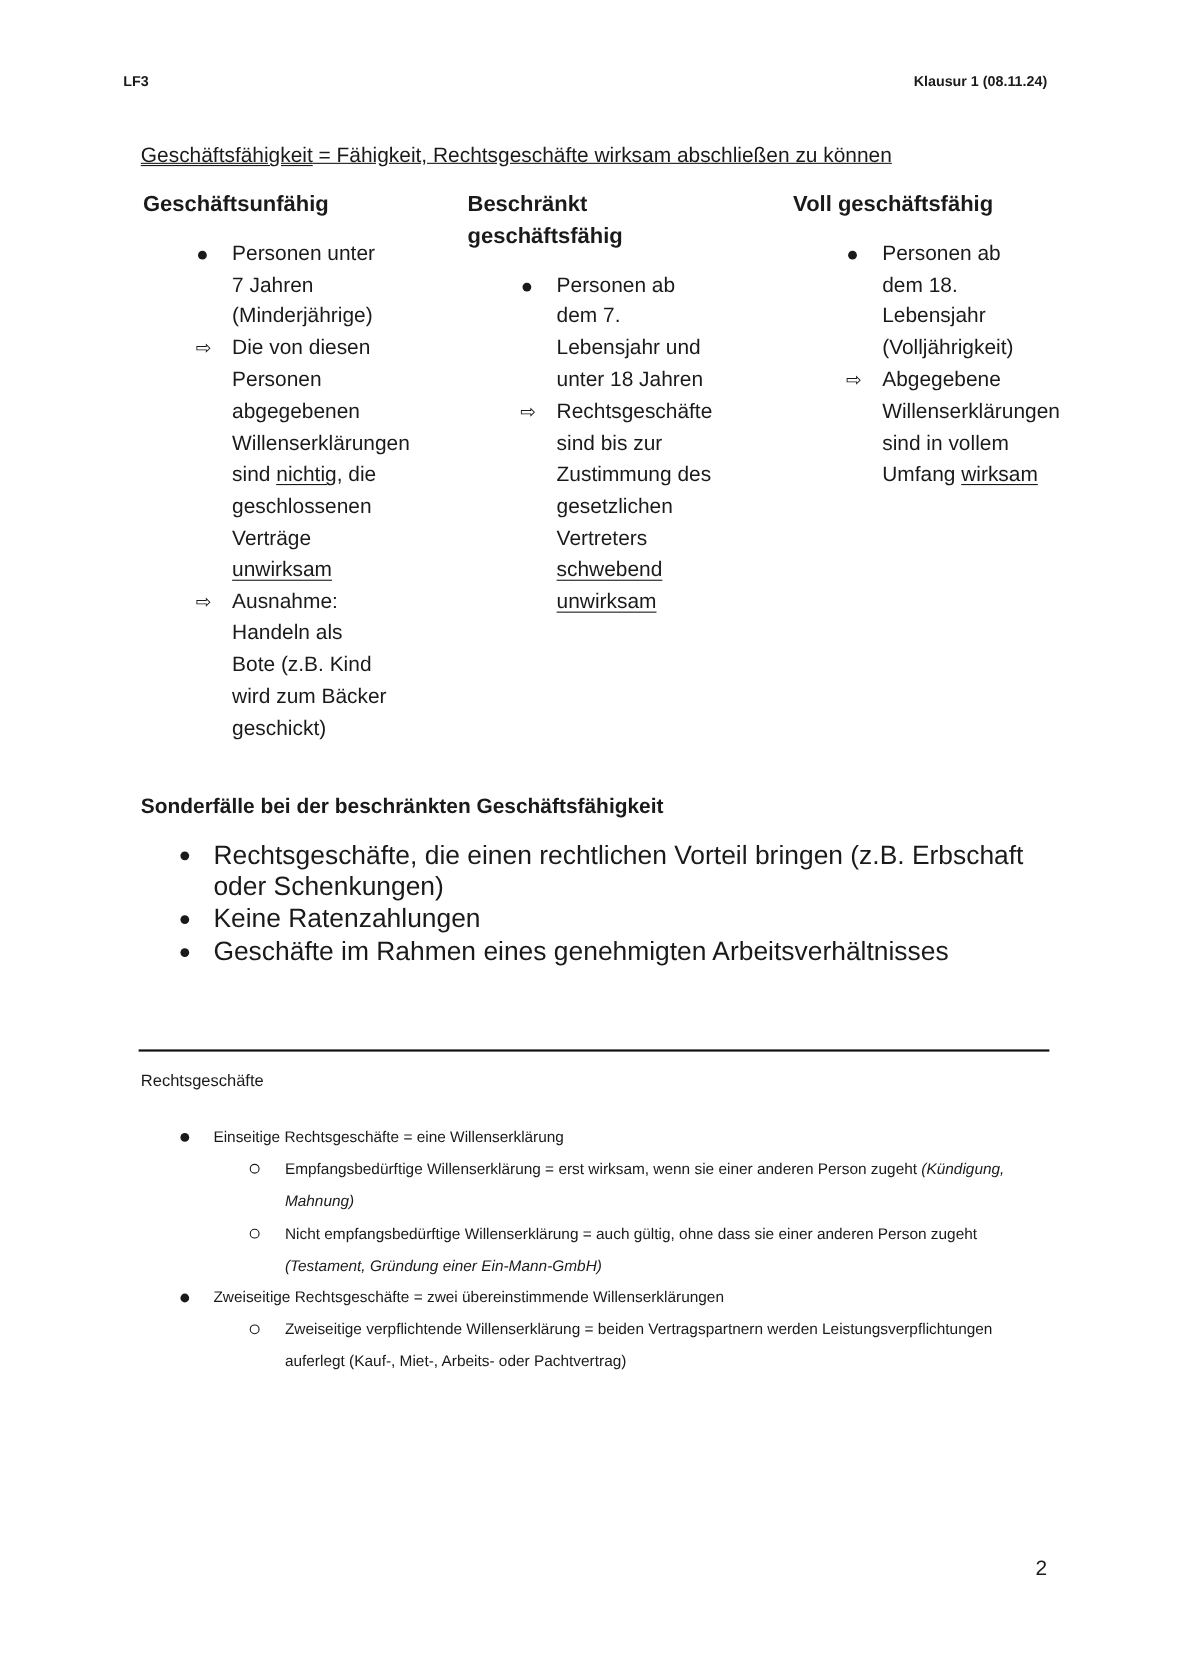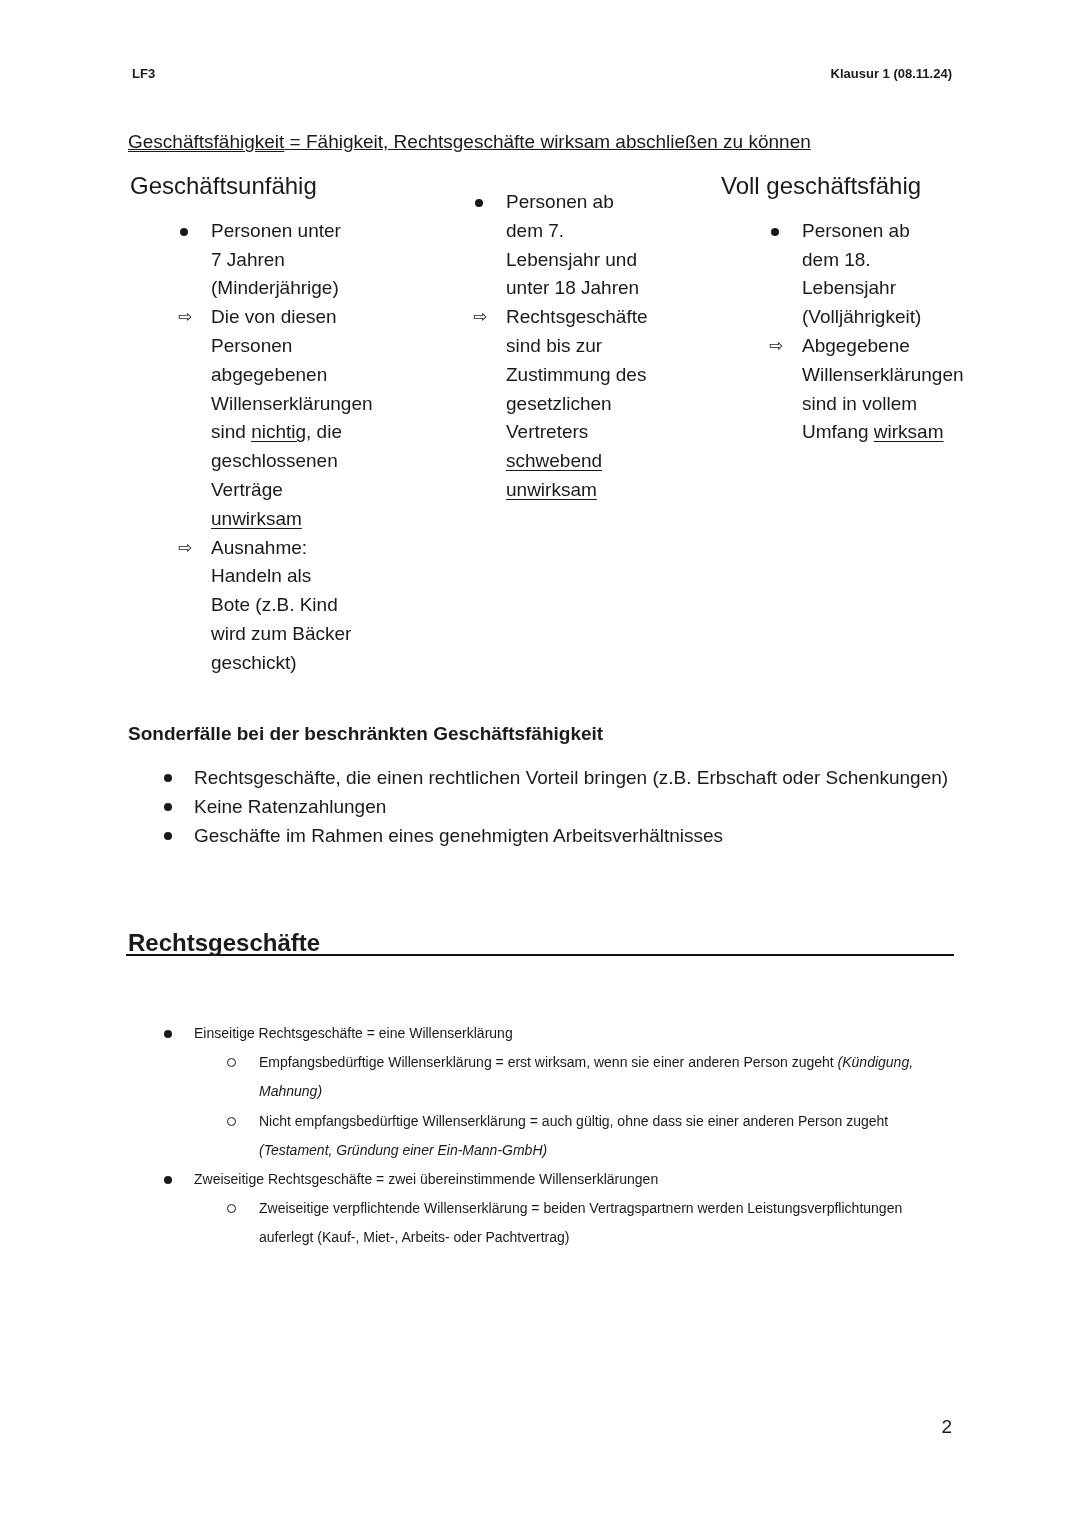--- a/index.html
+++ b/index.html
@@ -1,40 +1,40 @@
 <!DOCTYPE html>
 <html><head>
   <meta charset="utf-8">
   <style>
     html, body { margin: 0; padding: 0; background: #ffffff; }
     body { width: 1080px; height: 1527px; position: relative; overflow: hidden;
       font-family: "Liberation Sans", "DejaVu Sans", sans-serif; color: #1a1a1a; }
     .abs { position: absolute; }
     .hdr { font-size: 13px; font-weight: bold; top: 66px; }
-    .hdr-left { left: 132px; }
+    .hdr-left { left: 112px; }
     .hdr-right { right: 128px; }
     .def { left: 128px; top: 130px; font-size: 19px; line-height: 24px; text-decoration: underline; }
     u { text-decoration: underline; text-underline-offset: 3px; }
     .col { top: 172px; font-size: 19px; line-height: 28.8px; }
-    .col h3 { margin: 0 0 14px 0; font-size: 24px; font-weight: normal; line-height: 28.8px; }
+    .col h3 { margin: 0 0 14px 0; font-size: 20px; font-weight: bold; line-height: 28.8px; }
     .col ul { list-style: none; margin: 16px; padding: 0; }
     .col li { position: relative; padding-left: 65px; }
     .marker { position: absolute; left: 32px; top: 0; width: 24px; text-align: left; }
     .dot::before { content: ""; position: absolute; left: 2px; top: 11px; width: 8px; height: 8px; border-radius: 50%; background: #1a1a1a; }
     .arrow { font-size: 17px; }
     .c1 { left: 130px; width: 240px; }
     .c2 { left: 425px; width: 240px; }
     .c3 { left: 721px; width: 240px; }
     .subhead { left: 128px; top: 720px; font-size: 19px; font-weight: bold; line-height: 28px; }
-    .list2 { left: 128px; top: 763px; width: 830px; font-size: 19px; line-height: 29.2px; }
+    .list2 { left: 128px; top: 763px; width: 830px; font-size: 24px; line-height: 29.2px; }
     .list2 ul, .list3 ul { list-style: none; margin: 0; padding: 0; }
     .list2 li, .list3 li.l1 { position: relative; padding-left: 66px; }
     .list2 li::before, .list3 li.l1::before { content: ""; position: absolute; left: 36px; top: 11px; width: 8px; height: 8px; border-radius: 50%; background: #1a1a1a; }
     .rule { left: 126px; top: 954px; width: 828px; height: 2px; background: #111; }
-    .h2 { left: 128px; top: 928px; font-size: 24px; font-weight: bold; line-height: 30px; }
+    .h2 { left: 128px; top: 968px; font-size: 15px; font-weight: normal; line-height: 30px; }
     .list3 { left: 128px; top: 1019px; width: 830px; font-size: 14px; line-height: 29.2px; }
     .list3 li.l2 { position: relative; padding-left: 131px; list-style: none; }
     .list3 li.l2::before { content: ""; position: absolute; left: 99px; top: 10px; width: 7px; height: 7px; border-radius: 50%; border: 1.3px solid #1a1a1a; }
     em { font-style: italic; }
     .pagenum { right: 128px; top: 1416px; font-size: 19px; }
   </style>
 </head>
 <body>
 
 <div class="abs hdr hdr-left">LF3</div>
@@ -47,20 +47,21 @@
 <div class="abs col c1">
   <h3>Geschäftsunfähig</h3>
   <ul>
     <li><span class="marker dot"></span><span>Personen unter 7 Jahren (Minderjährige)</span></li>
     <li><span class="marker arrow">⇨</span><span>Die von diesen Personen abgegebenen Willenserklärungen sind </span><u>nichtig</u><span>, die geschlossenen Verträge </span><u>unwirksam</u></li>
     <li><span class="marker arrow">⇨</span><span>Ausnahme: Handeln als Bote (z.B. Kind wird zum Bäcker geschickt)</span></li>
   </ul>
 </div>
 
 <div class="abs col c2">
+  <h3>Beschränkt geschäftsfähig</h3>
   <ul>
     <li><span class="marker dot"></span><span>Personen ab dem 7. Lebensjahr und unter 18 Jahren</span></li>
     <li><span class="marker arrow">⇨</span><span>Rechtsgeschäfte sind bis zur Zustimmung des gesetzlichen Vertreters </span><u>schwebend unwirksam</u></li>
   </ul>
 </div>
 
 <div class="abs col c3">
   <h3>Voll geschäftsfähig</h3>
   <ul>
     <li><span class="marker dot"></span><span>Personen ab dem 18. Lebensjahr (Volljährigkeit)</span></li>

